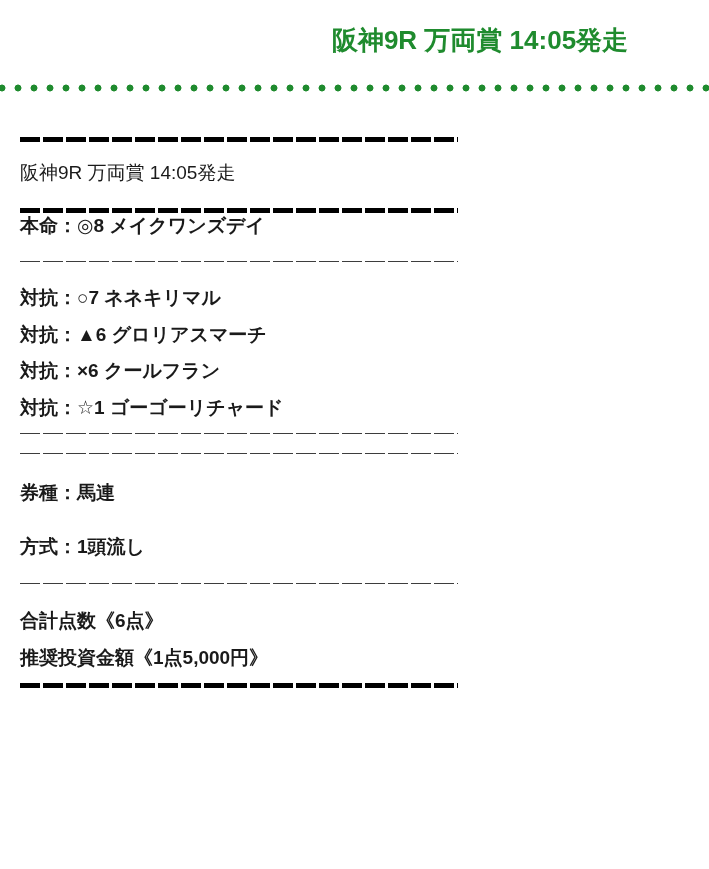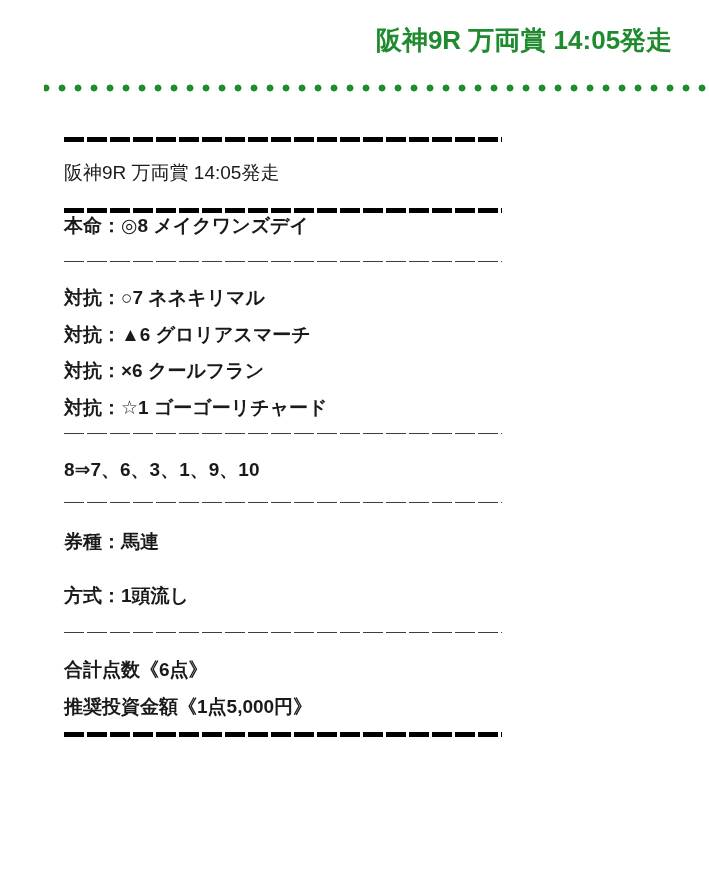--- a/index.html
+++ b/index.html
@@ -11,21 +11,20 @@
   *{margin:0;padding:0;box-sizing:border-box;}
   html,body{background:#ffffff;}
   .page{
     position:relative;
     width:709px;
     height:869px;
     background:#ffffff;
     overflow:hidden;
     font-family:"Liberation Sans","DejaVu Sans",sans-serif;
     color:var(--text);
-    padding-left:44px;
   }
   
   .title-wrap{
     width:960px;
     margin-top:22px;
     text-align:center;
     font-size:26px;
     line-height:36px;
     font-weight:bold;
     color:var(--green);
@@ -94,21 +93,20 @@
 
     <div class="taikou-list">
       <div class="taikou-item">対抗：○7 ネネキリマル</div>
       <div class="taikou-item">対抗：▲6 グロリアスマーチ</div>
       <div class="taikou-item">対抗：×6 クールフラン</div>
       <div class="taikou-item">対抗：☆1 ゴーゴーリチャード</div>
     </div>
 
     <div class="divider-thin thin-2"></div>
 
-    <div class="nagashi">8⇒7、6、3、1、9、10</div>
 
     <div class="divider-thin thin-3"></div>
 
     <div class="bet-type">券種：馬連</div>
 
     <div class="method">方式：1頭流し</div>
 
     <div class="divider-thin thin-4"></div>
 
     <div class="total-points">合計点数《6点》</div>

